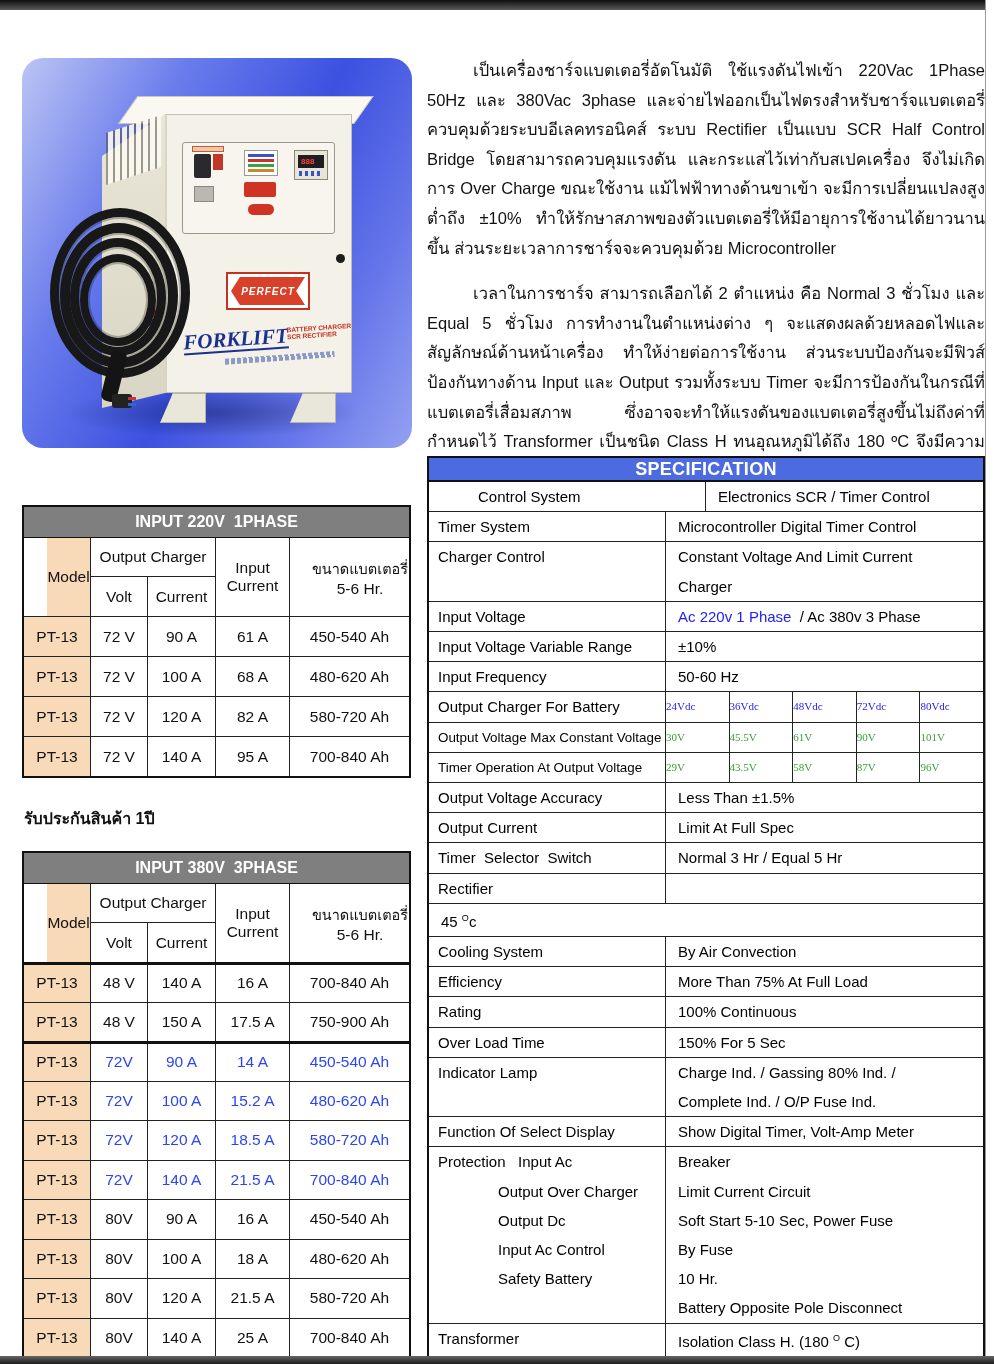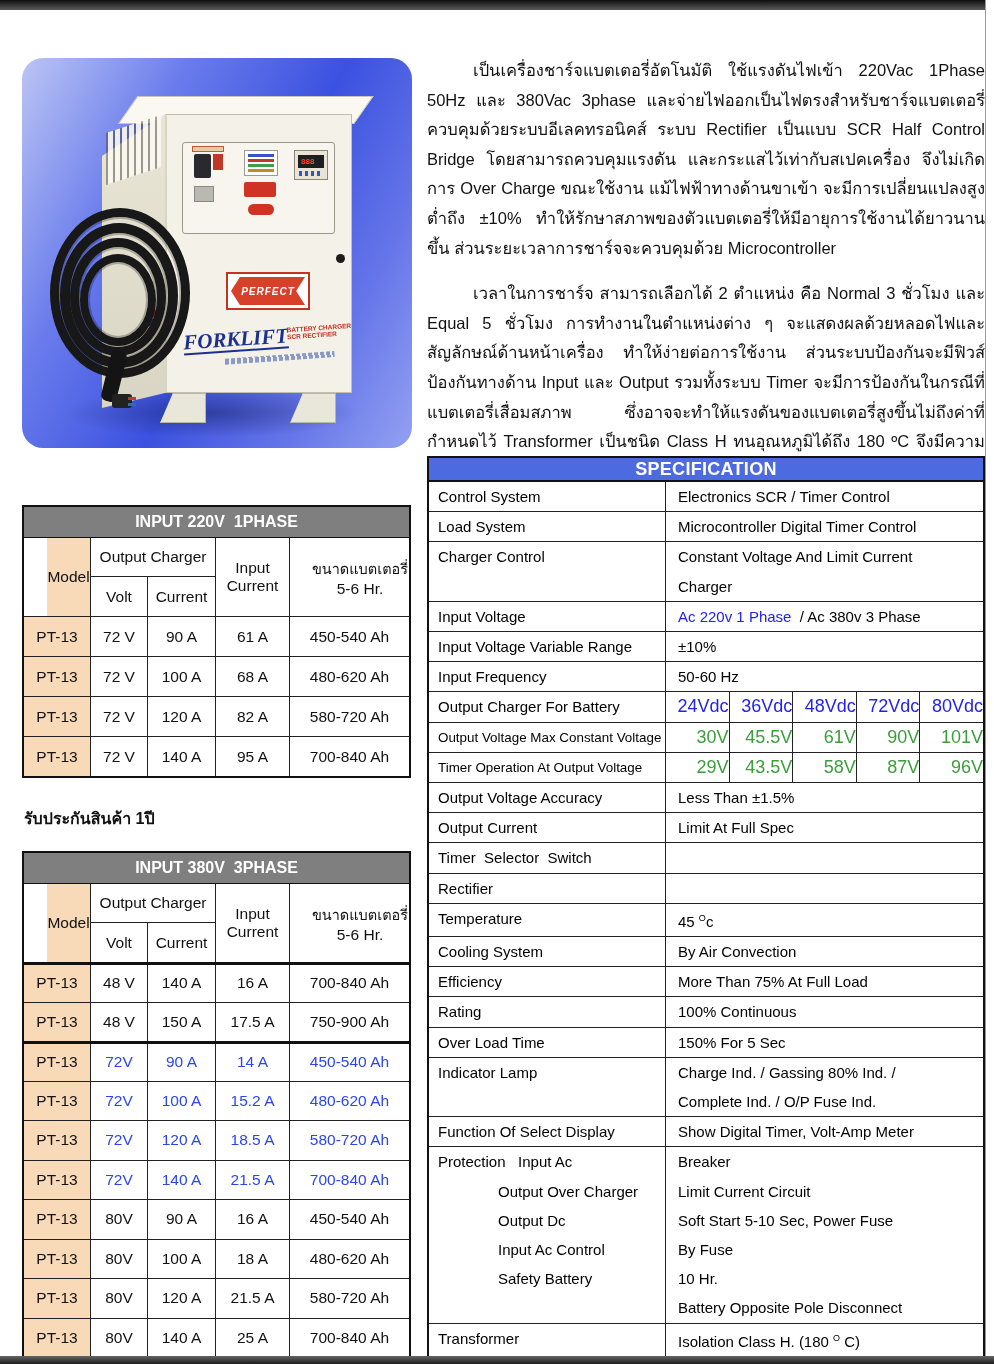--- a/index.html
+++ b/index.html
@@ -81,28 +81,28 @@
   .intro { position:absolute; left:427px; top:56px; width:558px; color:#111;
            font-size:16.5px; line-height:29.6px; text-align:justify; }
   .intro p { text-indent:46px; }
   .intro p + p { margin-top:16px; }
 
   
   .spec { position:absolute; left:427px; top:456px; width:558px; border:2px solid #111; background:#fff; }
   .spec-title { height:22px; background:#4d6be0; color:#fff; font-weight:700; font-size:18px;
                 display:flex; align-items:center; justify-content:center; letter-spacing:.3px; }
   .spec-row { display:flex; border-top:1px solid #222; }
-  .spec-row:first-of-type { border-top:2px solid #111; }
+  .spec-row:first-of-type { border-top:2px solid #111;padding-left:40px; }
   .spec-label { width:237px; border-right:1px solid #222; padding-left:9px; }
   .spec-value { flex:1; padding-left:12px; }
   .spec-line { line-height:29.2px; font-size:15px; white-space:nowrap; }
   .spec-label .spec-line.small { font-size:13.4px; }
   .spec-line.indent { padding-left:60px; }
   .spec-value.cells { display:flex; padding-left:0; }
-  .spec-cell { flex:1; text-align:right; line-height:29.2px; font-size:18px; border-left:1px solid #222; }
+  .spec-cell { flex:1; text-align:left; line-height:29.2px; font-size:11px; border-left:1px solid #222;font-family:Liberation Serif, serif; }
   .spec-cell:first-child { border-left:none; }
   .c-blue { color:#2222ee; }
   .c-green { color:#3a9e3a; }
   sup { font-size:9px; }
 
   
   .ltable { position:absolute; left:22px; width:389px; border:2px solid #111; background:#fff; }
   .lt-220 { top:505px; }
   .lt-380 { top:851px; }
   .lt-title { height:31px; background:#7f7f7f; color:#fff; font-weight:700; font-size:16px;
@@ -202,21 +202,21 @@
         <div class="spec-row">
           <div class="spec-label">
             <div class="spec-line">Control System</div>
           </div>
           <div class="spec-value">
             <div class="spec-line"><span>Electronics SCR / Timer Control</span></div>
           </div>
         </div>
         <div class="spec-row">
           <div class="spec-label">
-            <div class="spec-line">Load System</div>
+            <div class="spec-line">Timer System</div>
           </div>
           <div class="spec-value">
             <div class="spec-line"><span>Microcontroller Digital Timer Control</span></div>
           </div>
         </div>
         <div class="spec-row">
           <div class="spec-label">
             <div class="spec-line">Charger Control</div>
           </div>
           <div class="spec-value">
@@ -297,30 +297,30 @@
             <div class="spec-line">Output Current</div>
           </div>
           <div class="spec-value">
             <div class="spec-line"><span>Limit At Full Spec</span></div>
           </div>
         </div>
         <div class="spec-row">
           <div class="spec-label">
             <div class="spec-line">Timer&nbsp; Selector&nbsp; Switch</div>
           </div>
+          <div class="spec-value">
+            <div class="spec-line"><span>Normal 3 Hr / Equal 5 Hr</span></div>
+          </div>
         </div>
         <div class="spec-row">
           <div class="spec-label">
             <div class="spec-line">Rectifier</div>
           </div>
         </div>
         <div class="spec-row">
-          <div class="spec-label">
-            <div class="spec-line">Temperature</div>
-          </div>
           <div class="spec-value">
             <div class="spec-line"><span>45 </span><sup>O</sup><span>c</span></div>
           </div>
         </div>
         <div class="spec-row">
           <div class="spec-label">
             <div class="spec-line">Cooling System</div>
           </div>
           <div class="spec-value">
             <div class="spec-line"><span>By Air Convection</span></div>

